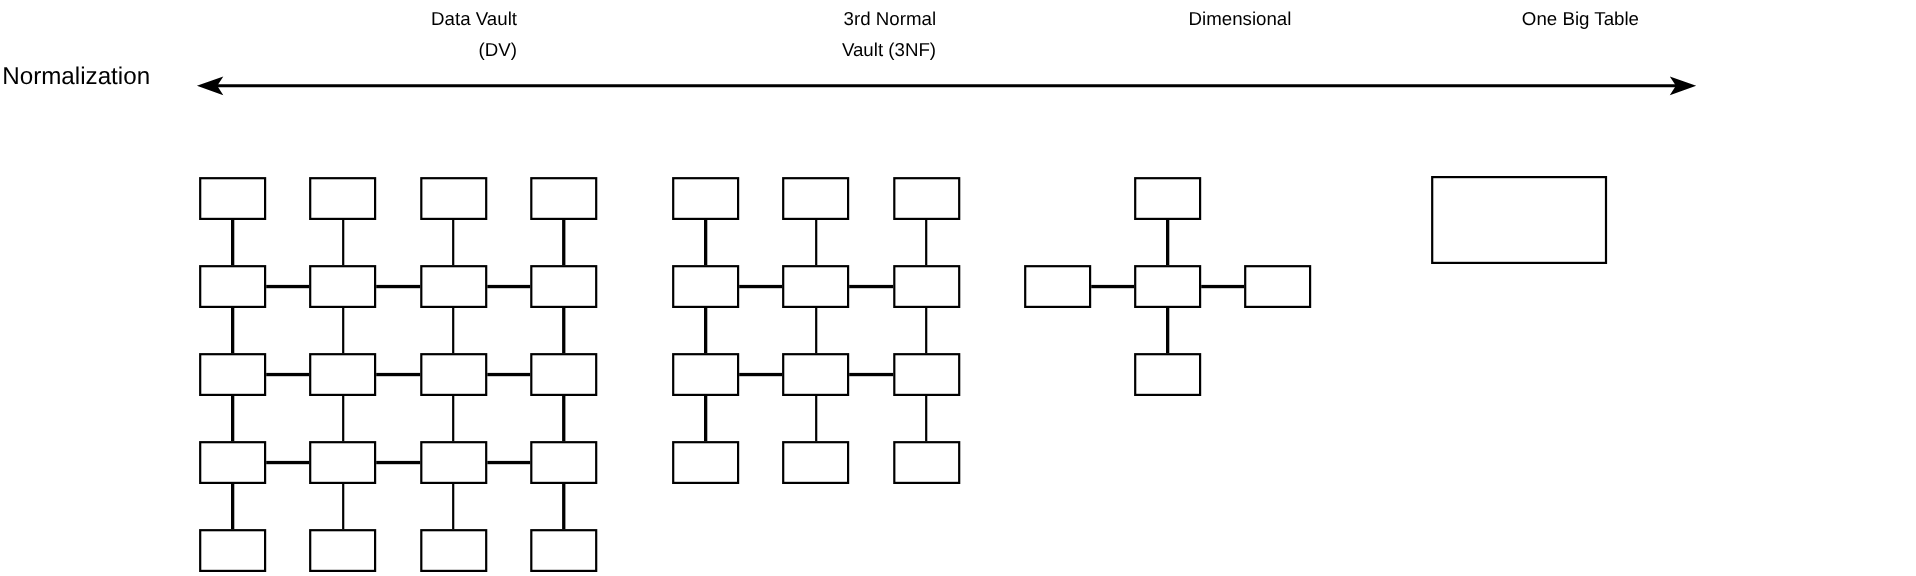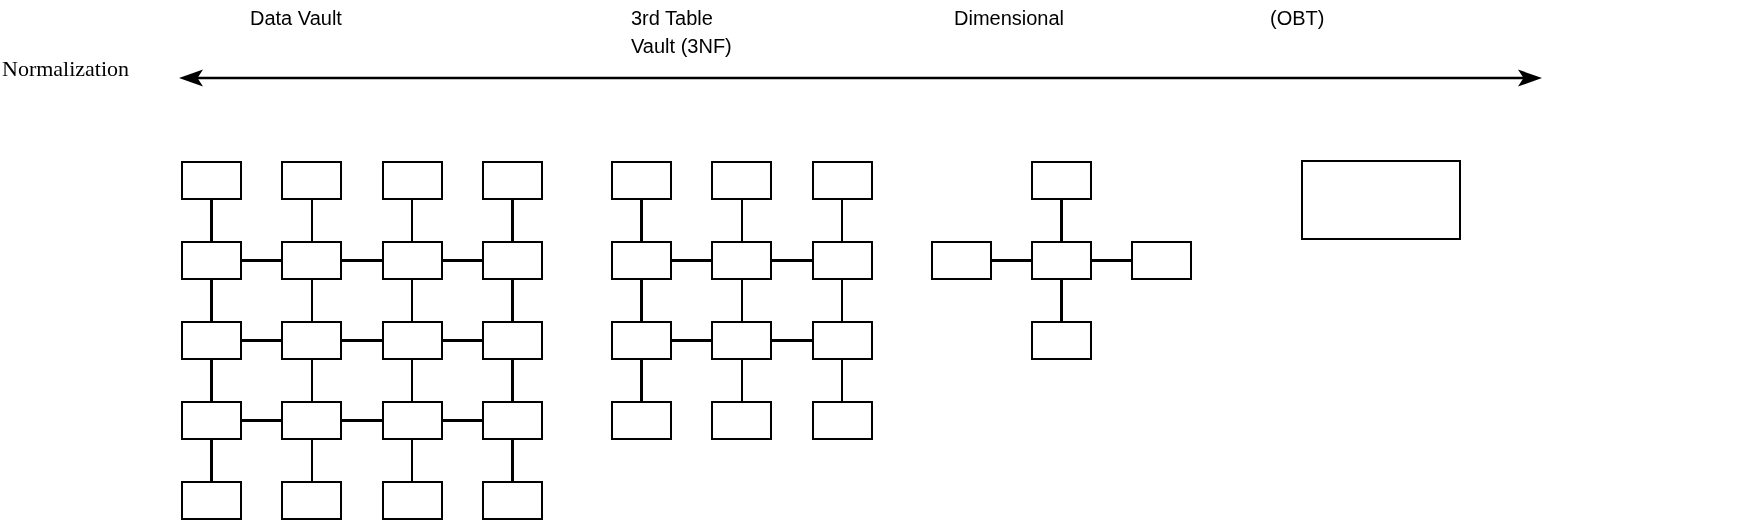--- a/index.html
+++ b/index.html
@@ -14,28 +14,27 @@
     width: 1742px;
     height: 524px;
     background: #ffffff;
     overflow: hidden;
   }
   .axis-label {
     position: absolute;
     font-size: 22px;
     line-height: 26px;
     white-space: nowrap;
-    font-family: Liberation Serif, serif;
   }
   .approach-title {
     position: absolute;
     top: 4px;
     width: 220px;
-    text-align: left;
-    font-size: 20px;
+    text-align: right;
+    font-size: 17px;
     line-height: 28px;
     white-space: nowrap;
   }
   .arrow-svg {
     position: absolute;
     left: 0;
     top: 60px;
     width: 1742px;
     height: 36px;
   }
@@ -59,33 +58,34 @@
 
 
   <svg class="arrow-svg" viewBox="0 0 1742 36" xmlns="http://www.w3.org/2000/svg">
     <line x1="196" y1="18" x2="1525" y2="18" stroke="#000000" stroke-width="2.6"></line>
     <path d="M179 18 L203 9.5 L197.5 18 L203 26.5 Z" fill="#000000"></path>
     <path d="M1542 18 L1518 9.5 L1523.5 18 L1518 26.5 Z" fill="#000000"></path>
   </svg>
 
   <div class="approach-title" style="left:250px;">
     <div>Data Vault</div>
+    <div>(DV)</div>
   </div>
 
   <div class="approach-title" style="left:631px;">
-    <div>3rd Table</div>
+    <div>3rd Normal</div>
     <div>Vault (3NF)</div>
   </div>
 
   <div class="approach-title" style="left:954px;">
     <div>Dimensional</div>
   </div>
 
   <div class="approach-title" style="left:1270px;">
-    <div>(OBT)</div>
+    <div>One Big Table</div>
   </div>
 
   <div id="schemas">
       <div class="node" style="left: 181px; top: 161px; width: 61px; height: 39px;"></div>
       <div class="node" style="left: 281.3px; top: 161px; width: 61px; height: 39px;"></div>
       <div class="node" style="left: 381.6px; top: 161px; width: 61px; height: 39px;"></div>
       <div class="node" style="left: 481.9px; top: 161px; width: 61px; height: 39px;"></div>
       <div class="node" style="left: 181px; top: 241px; width: 61px; height: 39px;"></div>
       <div class="node" style="left: 281.3px; top: 241px; width: 61px; height: 39px;"></div>
       <div class="node" style="left: 381.6px; top: 241px; width: 61px; height: 39px;"></div>

